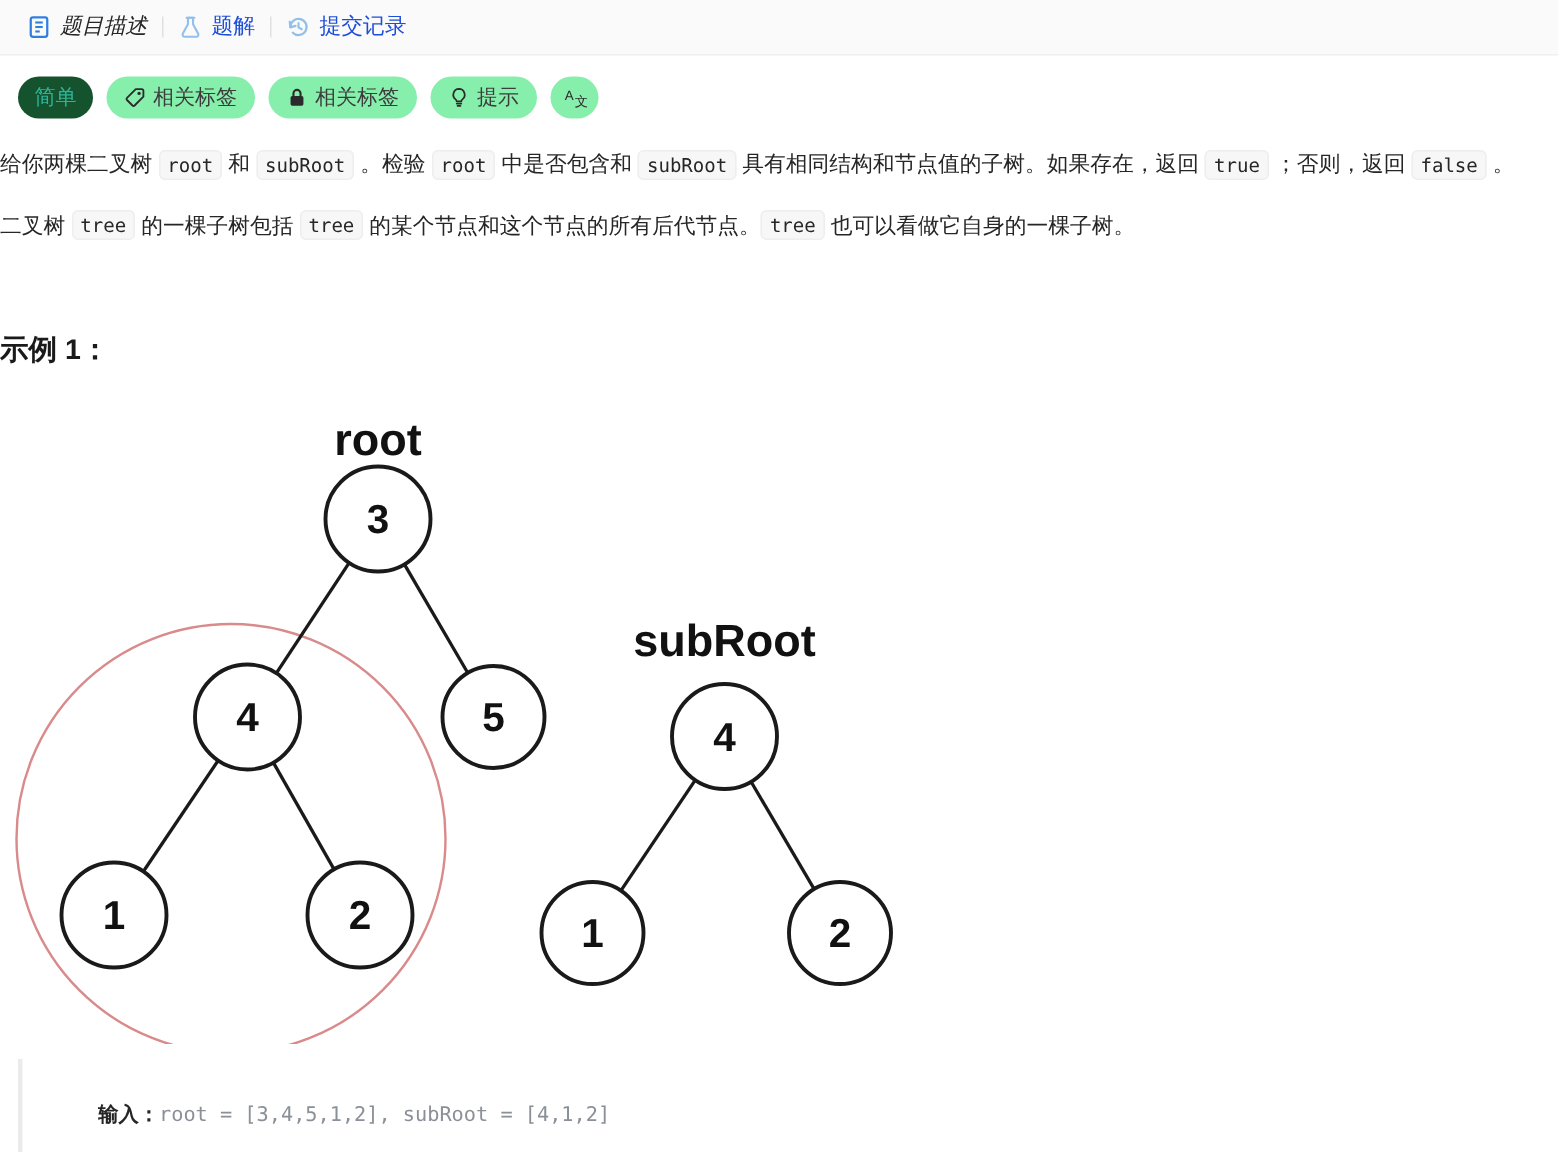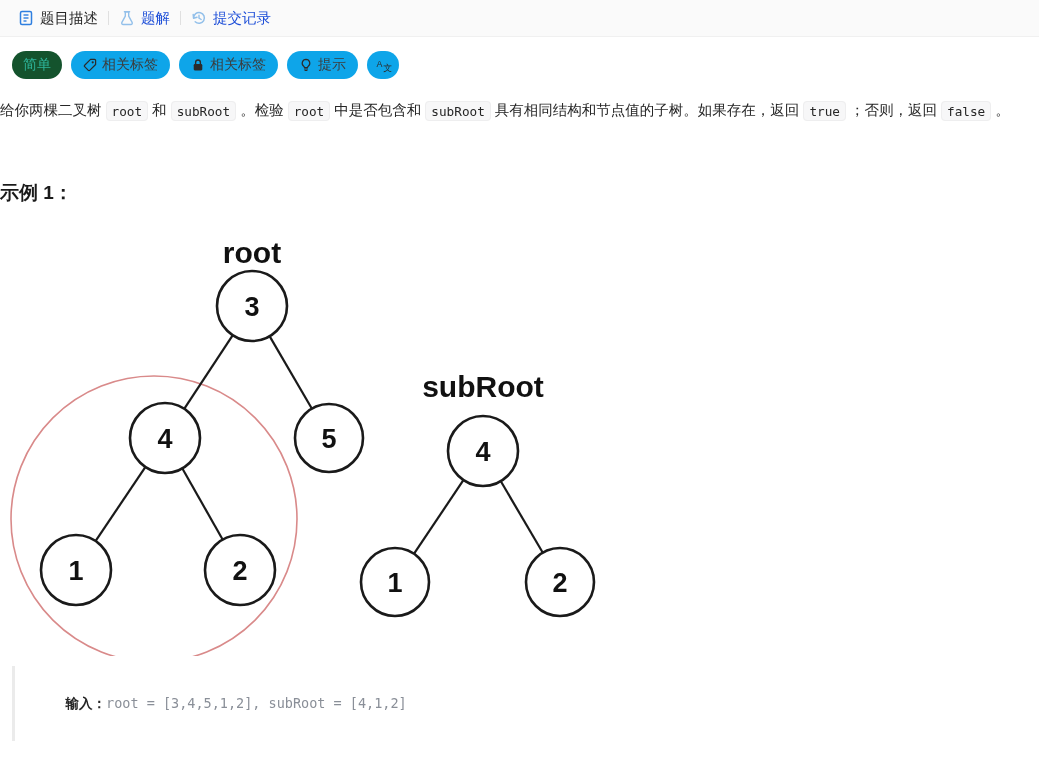--- a/index.html
+++ b/index.html
@@ -27,21 +27,21 @@
     display: flex;
     align-items: center;
     gap: 6px;
     padding: 0 10px;
     height: 37px;
     font-size: 14.5px;
     cursor: pointer;
     user-select: none;
   }
   .tab .tab-label { line-height: 1; }
-  .tab.active .tab-label { color: #262626; font-weight: 400; }
+  .tab.active .tab-label { color: #262626; font-weight: 400; font-style: italic; }
   .tab.inactive .tab-label { color: #1d4ed8; }
   .tab-sep {
     width: 1px;
     height: 14px;
     background: #e0e0e0;
     flex: 0 0 auto;
   }
   .tab-icon { width: 16px; height: 16px; display: block; flex: 0 0 auto; }
 
   
@@ -52,21 +52,21 @@
     padding: 14px 0 0 12px;
   }
   .badge {
     height: 28px;
     border-radius: 14px;
     display: inline-flex;
     align-items: center;
     gap: 5px;
     padding: 0 12px;
     font-size: 14px;
-    background: #0ea5e9;
+    background: #86efac;
     color: #3c3c3c;
     cursor: pointer;
     user-select: none;
     white-space: nowrap;
   }
   .badge.difficulty {
     background: #14532d;
     color: #2db59a;
     padding: 0 11px;
   }
@@ -217,20 +217,21 @@
         <text x="0.5" y="9.5" font-family="Liberation Sans, sans-serif" font-size="9.5" fill="#2b2b2b" font-weight="400">A</text>
         <text x="7.6" y="13.4" font-family="Liberation Sans, sans-serif" font-size="9.5" fill="#2b2b2b" font-weight="400">文</text>
       </svg>
     </span>
   </div>
 
 </div>
 
 <div class="content">
   <p class="para p1">给你两棵二叉树 <code class="inline">root</code> 和 <code class="inline">subRoot</code> 。检验 <code class="inline">root</code> 中是否包含和 <code class="inline">subRoot</code> 具有相同结构和节点值的子树。如果存在，返回 <code class="inline">true</code> ；否则，返回 <code class="inline">false</code> 。</p>
+  <p class="para p2">二叉树 <code class="inline">tree</code> 的一棵子树包括 <code class="inline">tree</code> 的某个节点和这个节点的所有后代节点。<code class="inline">tree</code> 也可以看做它自身的一棵子树。</p>
 </div>
 
 <div class="example-title">示例 1：</div>
 
 <div class="figure">
   <svg id="tree-svg" width="700" height="440" viewBox="0 245 700 440">
       <circle cx="154" cy="548" r="143" fill="none" stroke="#d98a8a" stroke-width="1.6"></circle>
       <g>
         <line x1="233.28934568745" y1="363.38857895697237" x2="183.71065431255" y2="438.61142104302763" stroke="#1a1a1a" stroke-width="2.2"></line>
         <line x1="269.13161486781894" y1="364.36848263054674" x2="312.3722561577052" y2="438.4952962703517" stroke="#1a1a1a" stroke-width="2.2"></line>

